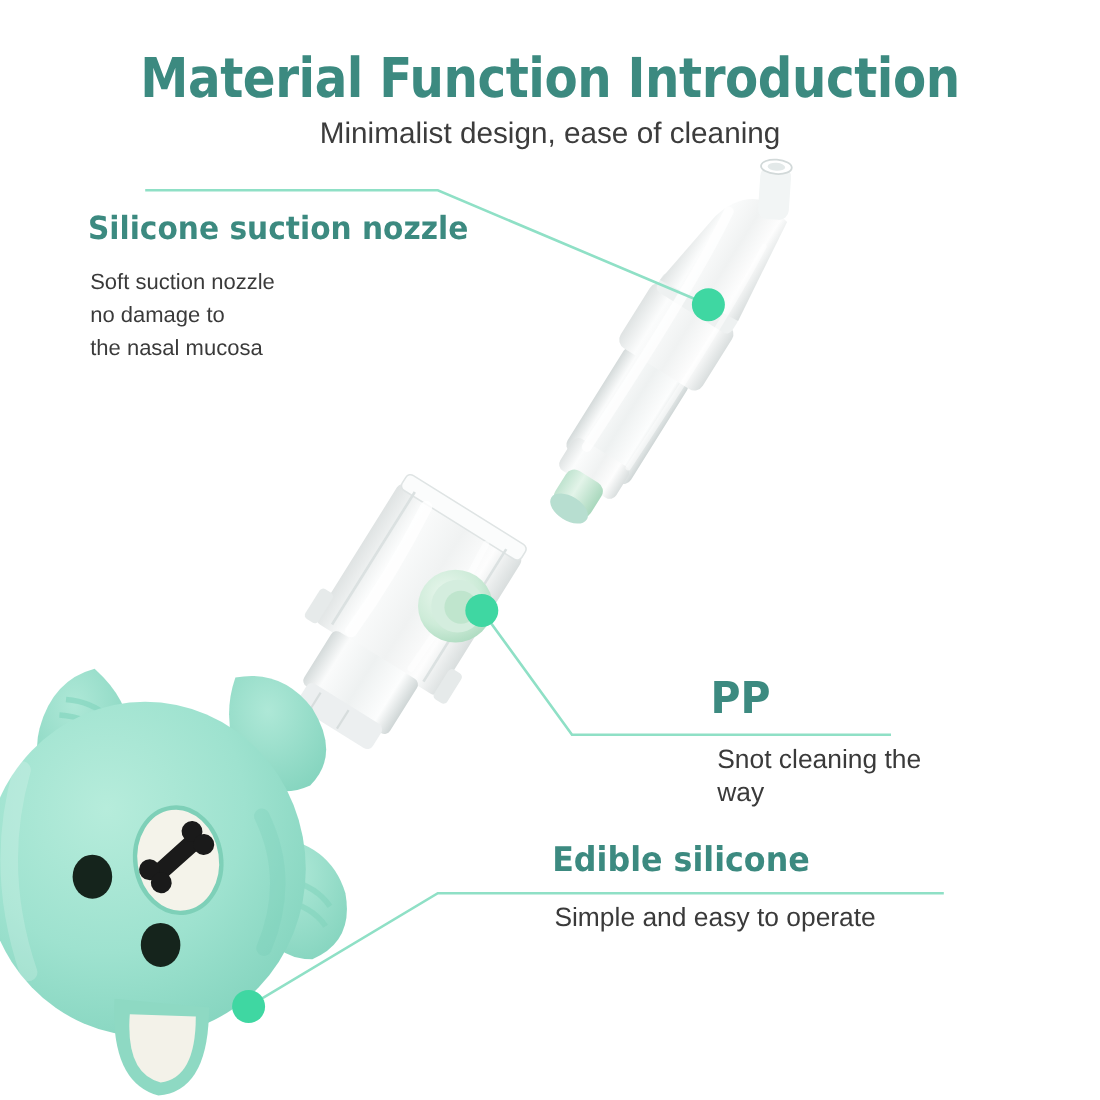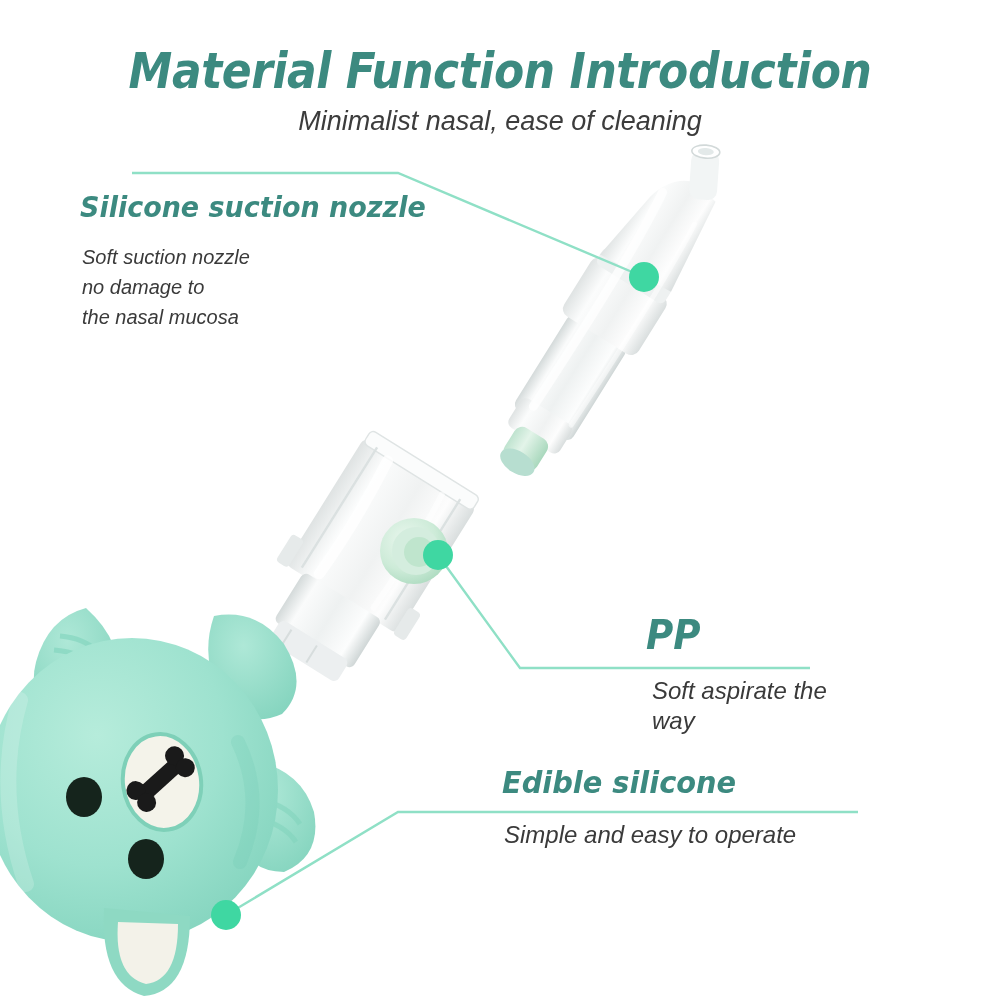--- a/index.html
+++ b/index.html
@@ -7,21 +7,20 @@
     padding: 0;
     background: #ffffff;
   }
   #page {
     position: relative;
     width: 872px;
     height: 1000px;
     background: #ffffff;
     overflow: hidden;
     font-family: "Liberation Sans", sans-serif;
-    font-style: italic;
   }
 
   
   #title {
     position: absolute;
     left: 0;
     top: 42px;
     width: 1000px;
     text-align: center;
     font-family: "DejaVu Sans", sans-serif;
@@ -218,26 +217,26 @@
     <circle cx="644" cy="277" r="15" fill="#3fd7a2"></circle>
 
     <path d="M 438 555 L 520 668 L 810 668" stroke="#8fe0c6" stroke-width="2.4" fill="none"></path>
     <circle cx="438" cy="555" r="15" fill="#3fd7a2"></circle>
 
     <path d="M 226 915 L 398 812 L 858 812" stroke="#8fe0c6" stroke-width="2.4" fill="none"></path>
     <circle cx="226" cy="915" r="15" fill="#3fd7a2"></circle>
   </svg>
 
   <div id="title">Material Function Introduction</div>
-  <div id="subtitle">Minimalist nasal, ease of cleaning</div>
+  <div id="subtitle">Minimalist design, ease of cleaning</div>
 
   <div id="c1-title" class="callout-title">Silicone suction nozzle</div>
   <div id="c1-body" class="callout-body">Soft suction nozzle
 no damage to
 the nasal mucosa</div>
 
   <div id="c2-title" class="callout-title">PP</div>
-  <div id="c2-body" class="callout-body">Soft aspirate the way</div>
+  <div id="c2-body" class="callout-body">Snot cleaning the way</div>
 
   <div id="c3-title" class="callout-title">Edible silicone</div>
   <div id="c3-body" class="callout-body">Simple and easy to operate</div>
 
 </div>
 
 </body></html>

